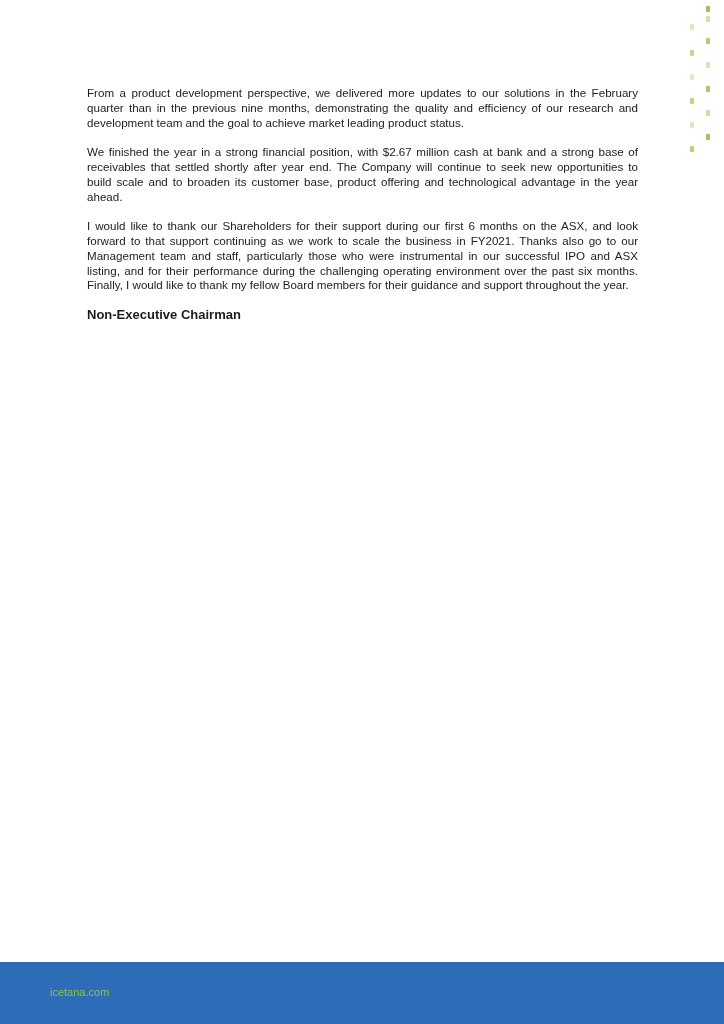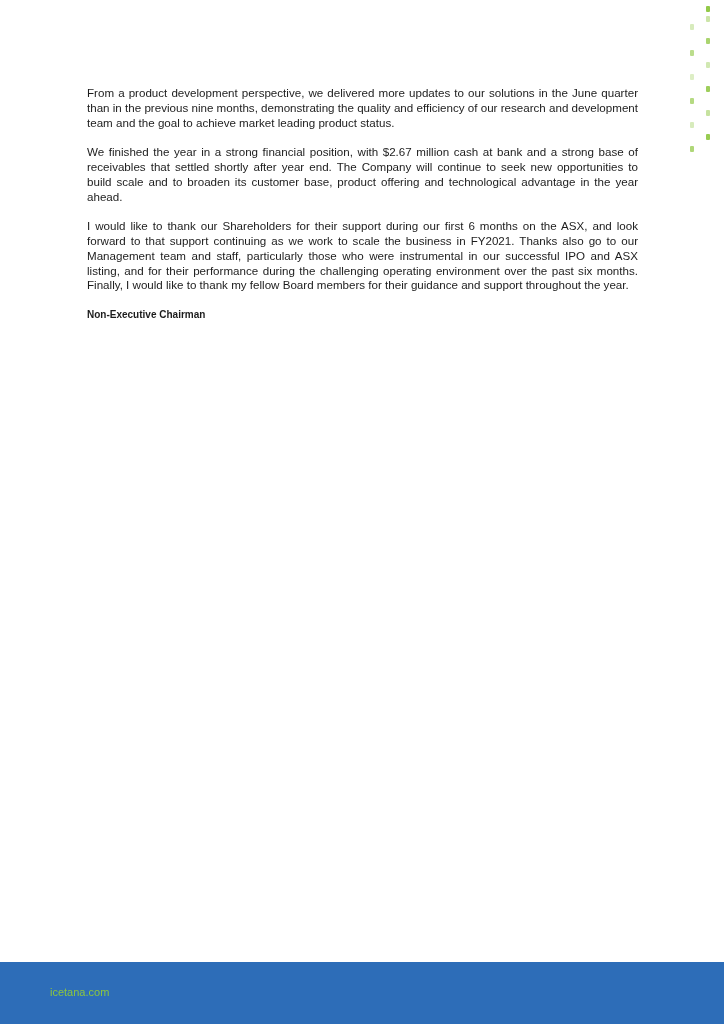--- a/index.html
+++ b/index.html
@@ -30,21 +30,21 @@
     text-align: justify;
   }
   .content p.sig-name {
     margin: 17px 0 0 0;
     text-align: left;
   }
   .content p.sig-title {
     margin: 1px 0 0 0;
     text-align: left;
     font-weight: bold;
-    font-size: 10px;
+    font-size: 13px;
   }
   .deco {
     position: absolute;
     top: 0;
     right: 0;
     width: 40px;
     height: 170px;
     pointer-events: none;
   }
   .dot {
@@ -87,21 +87,21 @@
     <div class="dot" style="right:14px; top:134px; opacity:0.90;"></div>
     <div class="dot" style="right:30px; top:24px;  opacity:0.35;"></div>
     <div class="dot" style="right:30px; top:50px;  opacity:0.60;"></div>
     <div class="dot" style="right:30px; top:74px;  opacity:0.30;"></div>
     <div class="dot" style="right:30px; top:98px;  opacity:0.65;"></div>
     <div class="dot" style="right:30px; top:122px; opacity:0.35;"></div>
     <div class="dot" style="right:30px; top:146px; opacity:0.70;"></div>
   </div>
 
   <div class="content">
-    <p>From a product development perspective, we delivered more updates to our solutions in the June quarter than in the previous nine months, demonstrating the quality and efficiency of our research and development team and the goal to achieve market leading product status.</p>
+    <p>From a product development perspective, we delivered more updates to our solutions in the February quarter than in the previous nine months, demonstrating the quality and efficiency of our research and development team and the goal to achieve market leading product status.</p>
     <p>We finished the year in a strong financial position, with $2.67 million cash at bank and a strong base of receivables that settled shortly after year end. The Company will continue to seek new opportunities to build scale and to broaden its customer base, product offering and technological advantage in the year ahead.</p>
     <p>I would like to thank our Shareholders for their support during our first 6 months on the ASX, and look forward to that support continuing as we work to scale the business in FY2021. Thanks also go to our Management team and staff, particularly those who were instrumental in our successful IPO and ASX listing, and for their performance during the challenging operating environment over the past six months. Finally, I would like to thank my fellow Board members for their guidance and support throughout the year.</p>
     <p class="sig-title">Non-Executive Chairman</p>
   </div>
 
   <footer class="page-footer">
     <a href="#">icetana.com</a>
   </footer>
 
 </div>

